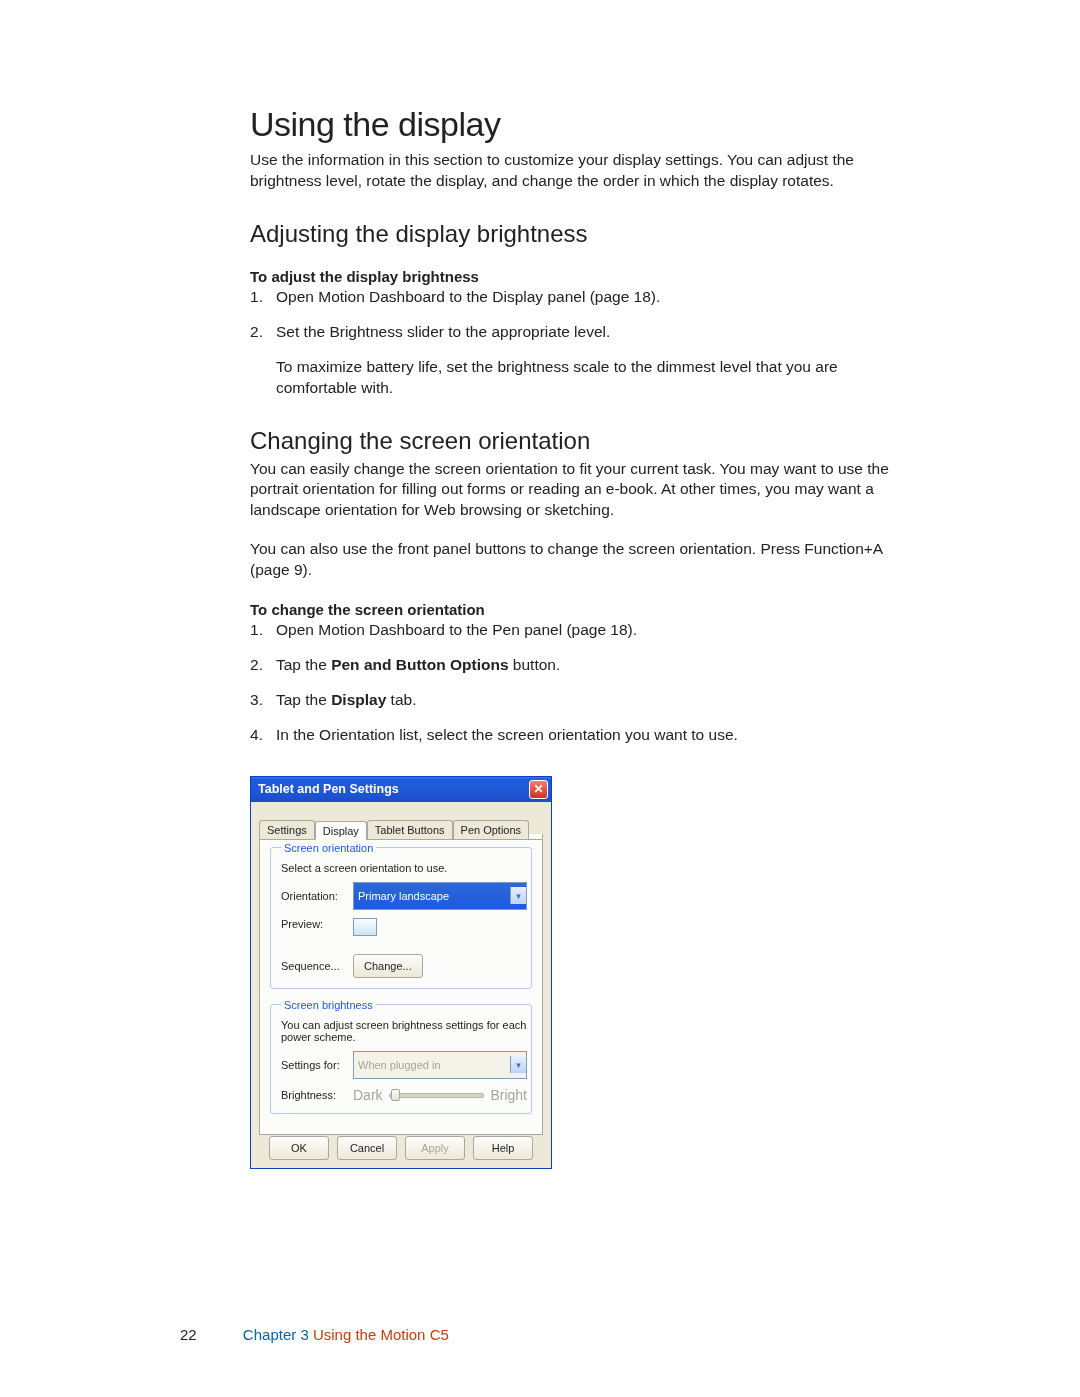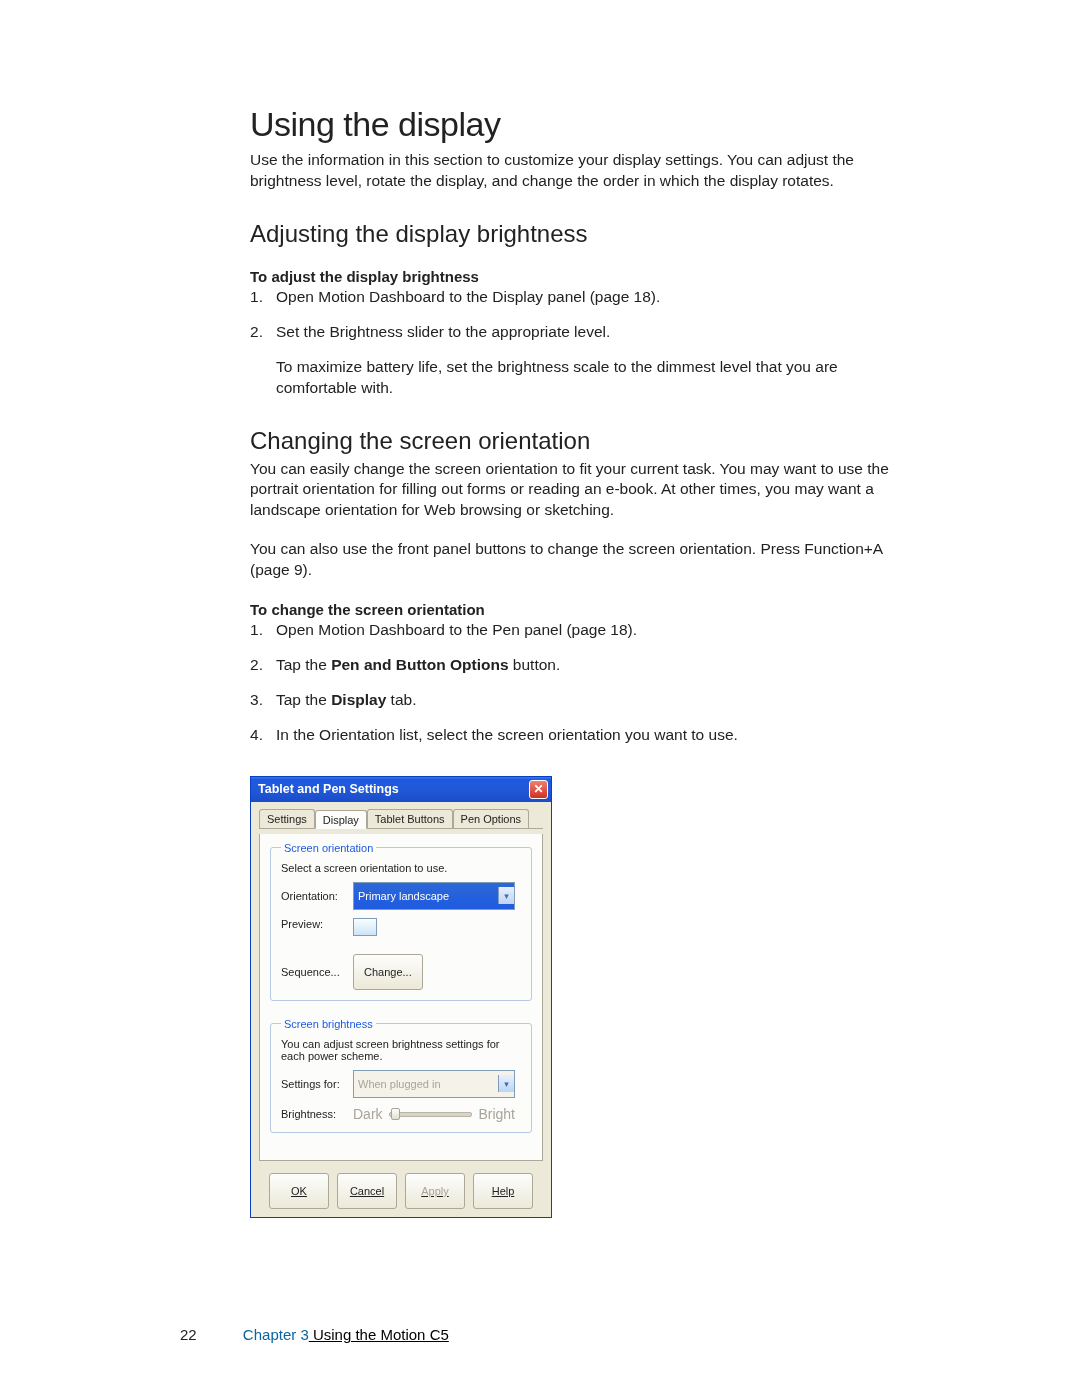--- a/index.html
+++ b/index.html
@@ -67,22 +67,21 @@
     bottom: 54px;
     font-size: 15px;
   }
   .footer .pagenum {
     margin-right: 42px;
   }
   .footer .chapter {
     color: #0a64a0;
   }
   .footer .chaptertitle {
-    color: #000000;
-    text-decoration: underline;
+    color: #c2410c;
   }
 
   
   .dialog {
     margin-top: 30px;
     width: 302px;
     border: 1px solid #0a3fbf;
     font-family: Tahoma, "Segoe UI", sans-serif;
     font-size: 11px;
     color: #222;
@@ -111,21 +110,21 @@
     line-height: 1;
   }
   .dialog-body {
     padding: 6px 8px 8px 8px;
   }
   .tabs {
     display: flex;
     border-bottom: 1px solid #aca899;
     margin-bottom: 6px;
     position: relative;
-    top: 1px;
+    top: 12px;
   }
   .tab {
     font-size: 11px;
     padding: 3px 7px 2px 7px;
     border: 1px solid #aca899;
     border-bottom: none;
     background: #ece9d8;
     margin-right: 0px;
     border-top-left-radius: 3px;
     border-top-right-radius: 3px;
@@ -140,22 +139,22 @@
   }
   .tabpage {
     border: 1px solid #aca899;
     border-top: none;
     background: #fcfcfa;
     padding: 8px 10px 10px 10px;
   }
   fieldset.group {
     border: 1px solid #b7c9e3;
     border-radius: 3px;
-    padding: 8px 16px 10px 10px;
-    margin-bottom: 17px;
+    padding: 8px 4px 10px 10px;
+    margin-bottom: 10px;
   }
   fieldset.group > legend {
     color: #1d5ae0;
     font-size: 11px;
     padding: 0 3px;
   }
   .group .note {
     font-size: 11px;
     color: #222;
     margin-bottom: 8px;
@@ -198,33 +197,32 @@
   .preview-box {
     width: 24px; height: 18px;
     border: 1px solid #7f9db9;
     background: linear-gradient(to bottom, #fafeff 0%, #cde3f6 100%);
     margin-left: 0px;
   }
   .xpbtn {
     font-size: 11px;
     padding: 1px 10px;
     min-width: 60px;
-    height: 36px;
+    height: 24px;
     background: linear-gradient(to bottom, #fdfdfc, #ece9d8);
     border: 1px solid #aca899;
     border-radius: 3px;
     color: #222;
   }
   .xpbtn.disabled { color: #a8a49a; }
   .dialog-buttons {
     display: flex;
     justify-content: center;
     gap: 8px;
-    margin-top: 12px;
-    text-decoration: underline;
+    margin-top: 1px;
   }
   .slider-row {
     display: flex;
     align-items: center;
     gap: 6px;
   }
   .slider-row .mark { font-size: 14px; color: #a8a49a; }
   .slider-track {
     flex: 1;
     height: 14px;

